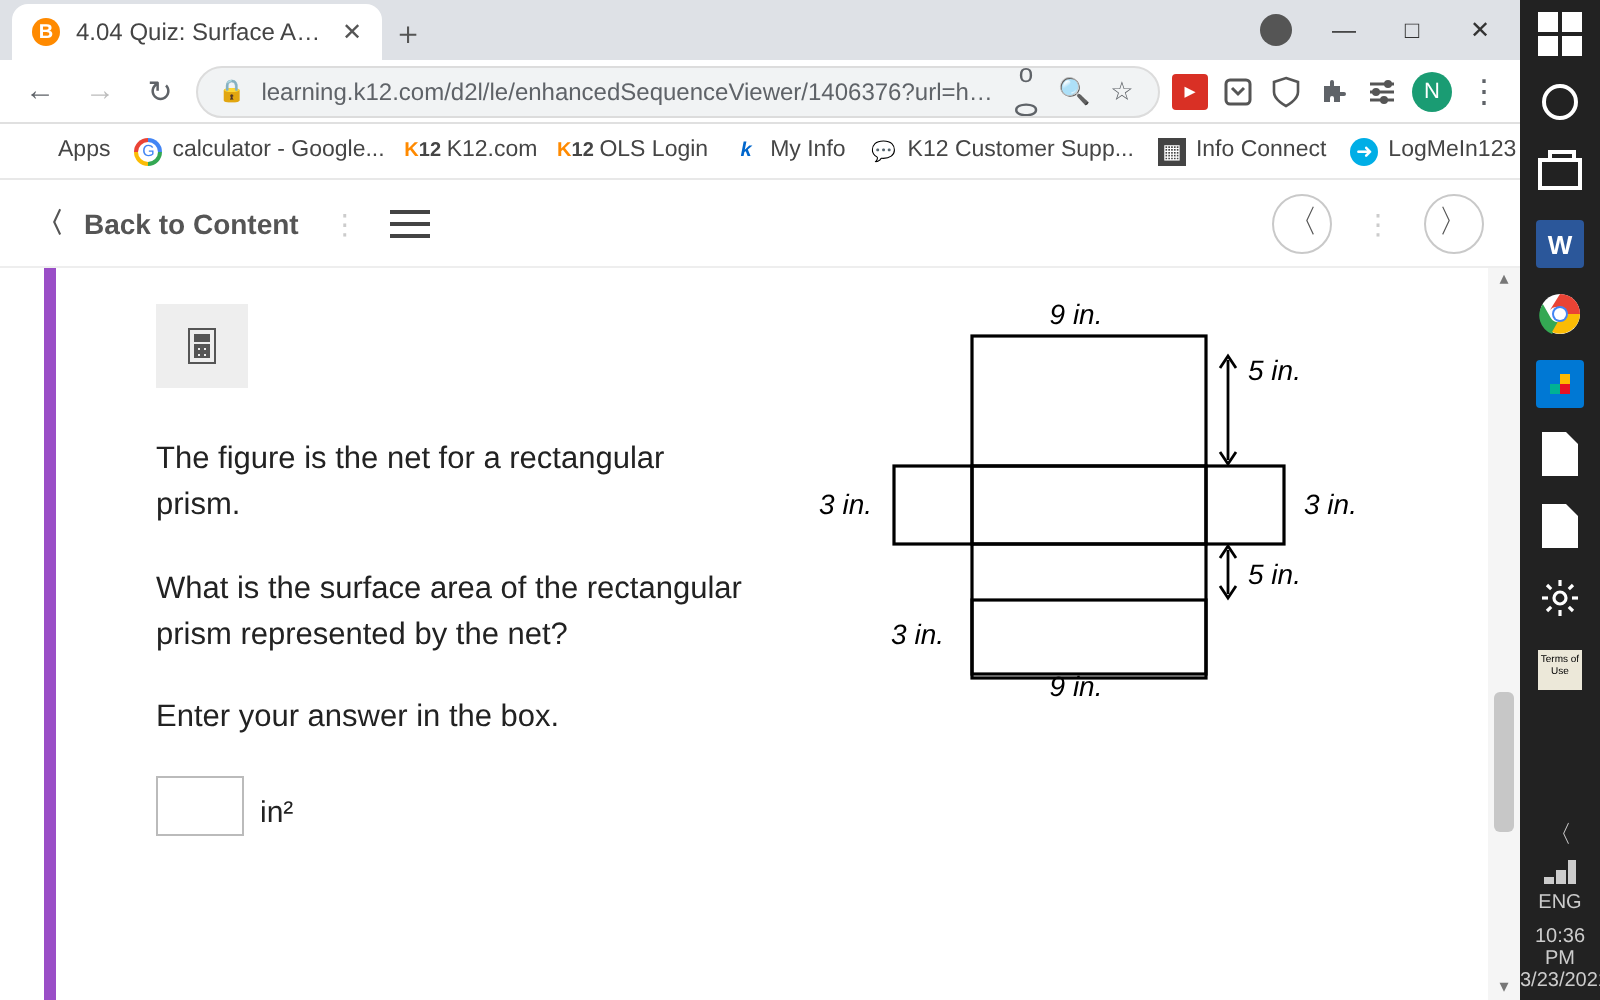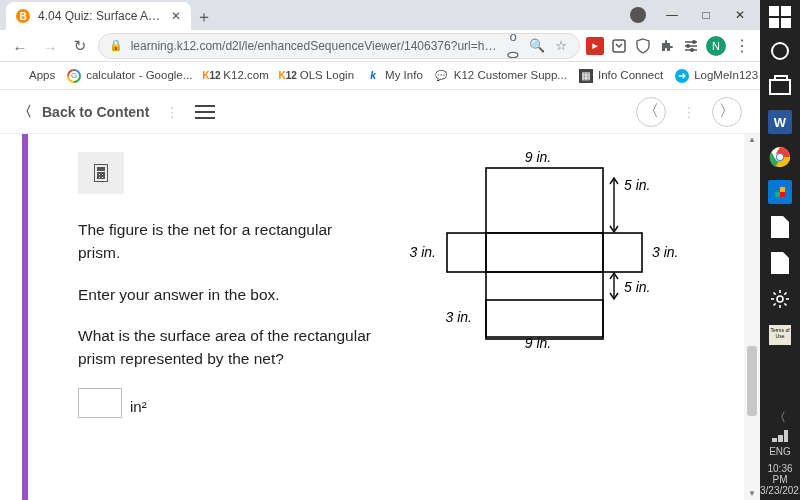--- a/index.html
+++ b/index.html
@@ -239,22 +239,22 @@
   <div class="page-body">
     <div class="purple-bar"></div>
 
     <div class="inner">
       <div class="left-col">
         <div class="calc-box">
           <span class="calc-icon"></span>
         </div>
         <div class="qtext">
           <p>The figure is the net for a rectangular prism.</p>
+          <p>What is the surface area of the rectangular prism represented by the net?</p>
           <p>Enter your answer in the box.</p>
-          <p>What is the surface area of the rectangular prism represented by the net?</p>
           <div class="ans-row">
             <input class="ans-box" value="" style="">
             <span class="unit">in²</span>
           </div>
         </div>
       </div>
 
       <div class="figure">
         <svg width="300" height="195" font-family="Arial" font-size="14">
 

